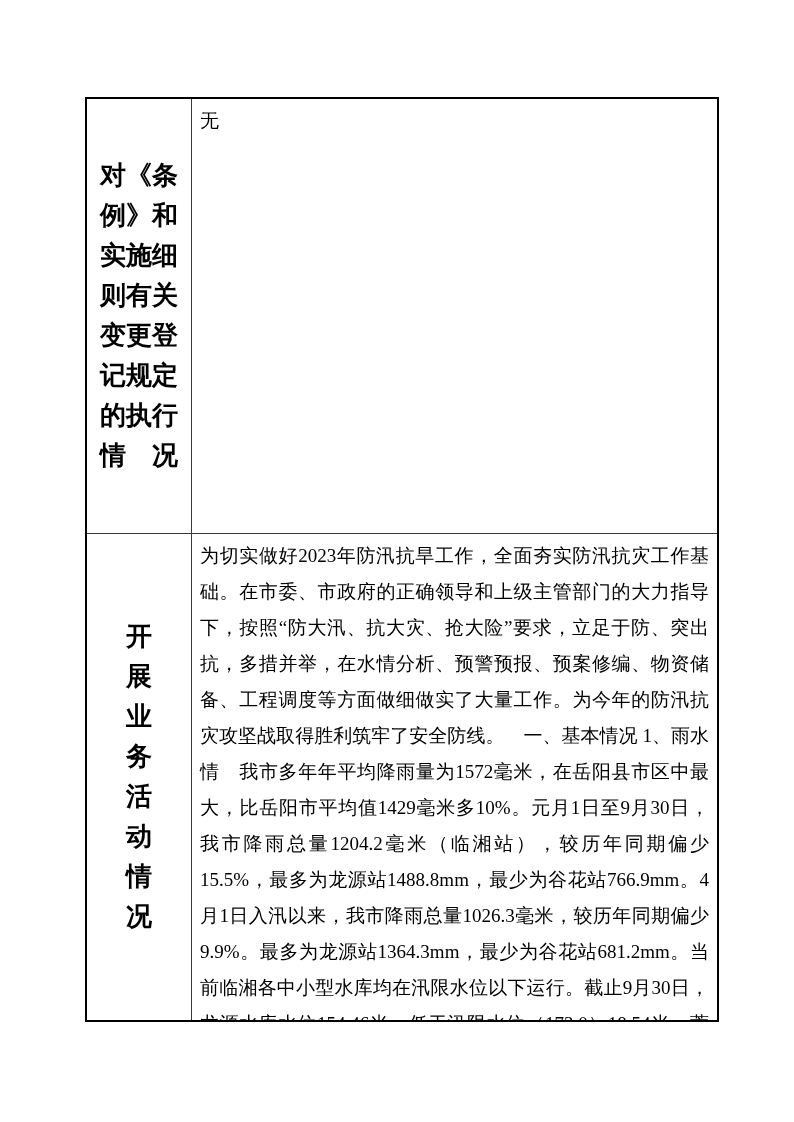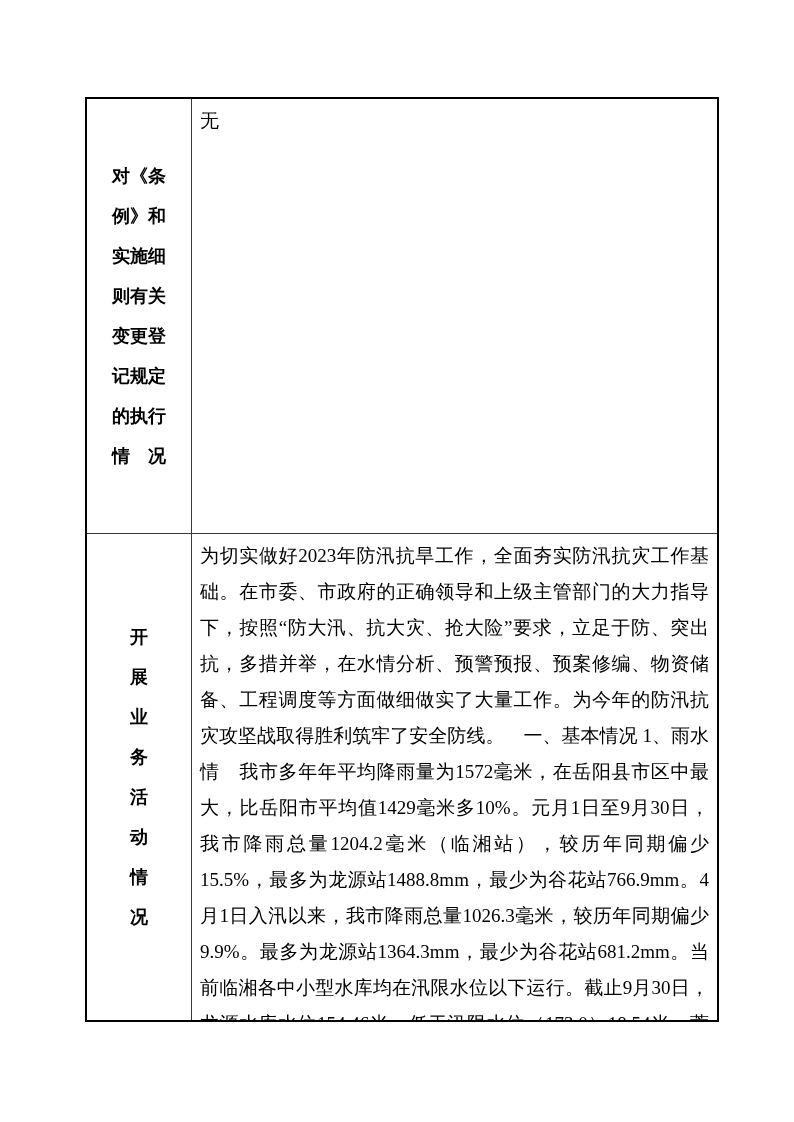--- a/index.html
+++ b/index.html
@@ -40,21 +40,21 @@
   .row2 {
     border-top: 1px solid #3a3a3a;
   }
   .header-cell {
     display: flex;
     align-items: center;
     justify-content: center;
   }
   .header-label {
     font-weight: bold;
-    font-size: 18px;
+    font-size: 26px;
     line-height: 40px;
     text-align: center;
     white-space: pre-line;
     letter-spacing: 0;
   }
   .body-text {
     font-size: 19px;
     line-height: 36px;
     text-align: justify;
   }

